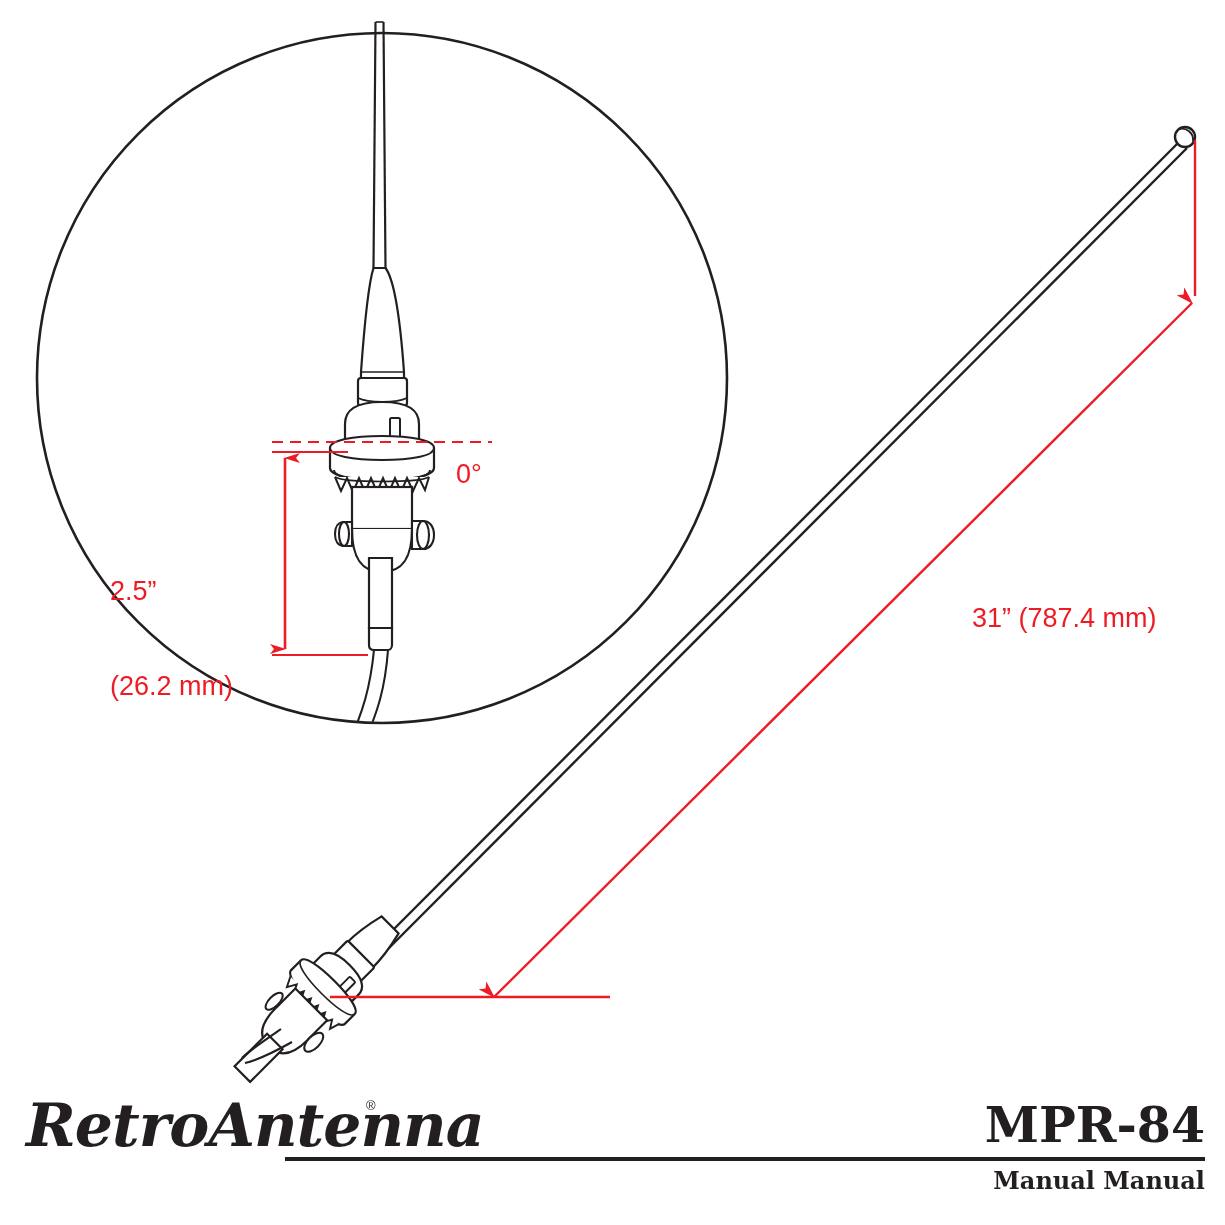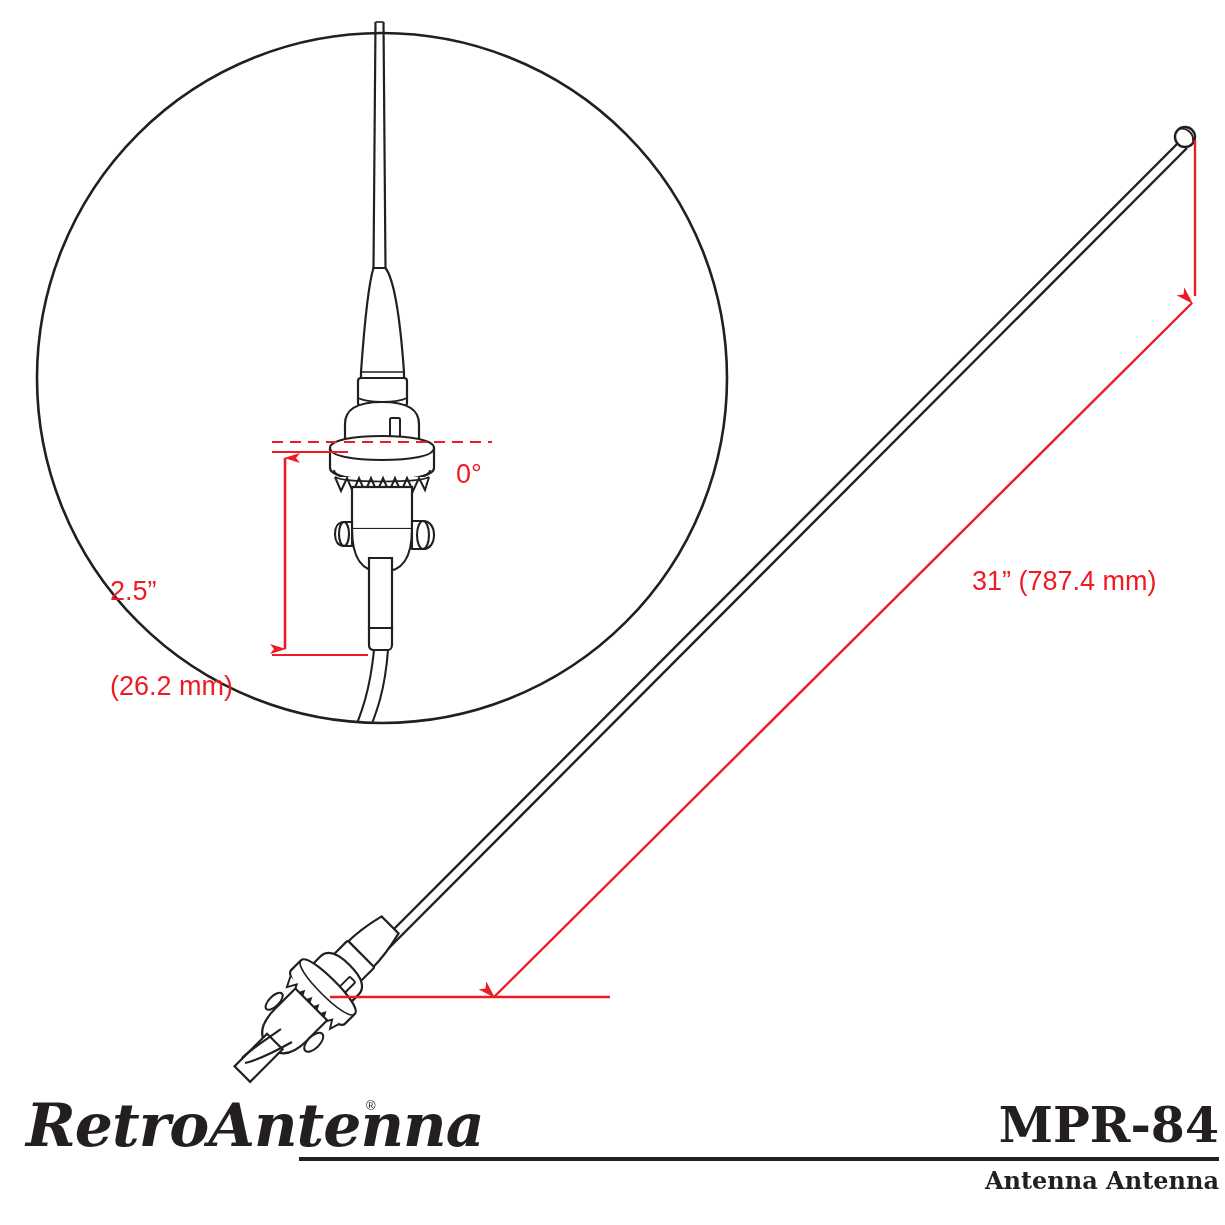--- a/index.html
+++ b/index.html
@@ -39,21 +39,21 @@
     width: 170px;
     font-size: 27px;
   }
   #dim-angle-text {
     left: 456px;
     top: 459px;
     font-size: 27px;
   }
   #dim-overall-text {
     left: 972px;
-    top: 566px;
+    top: 603px;
     font-size: 27px;
   }
   #logo-block {
     position: absolute;
     left: 26px;
     top: 1080px;
     width: 360px;
     height: 90px;
   }
   #logo-wordmark {
@@ -76,21 +76,21 @@
     left: 340px;
     top: 18px;
     font-size: 13px;
     font-family: "Liberation Sans", sans-serif;
     font-style: normal;
     font-weight: normal;
     color: #231f20;
   }
   #title-block {
     position: absolute;
-    left: 299px;
+    left: 285px;
     top: 1098px;
     width: 920px;
     text-align: right;
   }
   #product-code {
     color: #231f20;
     font-family: "DejaVu Serif", serif;
     font-weight: bold;
     font-size: 49px;
     letter-spacing: 0px;
@@ -288,16 +288,16 @@
   <div class="dim-text" id="dim-overall-text">31” (787.4 mm)</div>
 
   <div id="logo-block">
     <div id="logo-wordmark">RetroAntenna</div>
     <div id="logo-reg">®</div>
   </div>
 
   <div id="title-block">
     <div id="product-code">MPR-84</div>
     <div id="title-rule"></div>
-    <div id="product-subtitle">Antenna Antenna</div>
+    <div id="product-subtitle">Manual Manual</div>
   </div>
 
 </div>
 
 </body></html>

